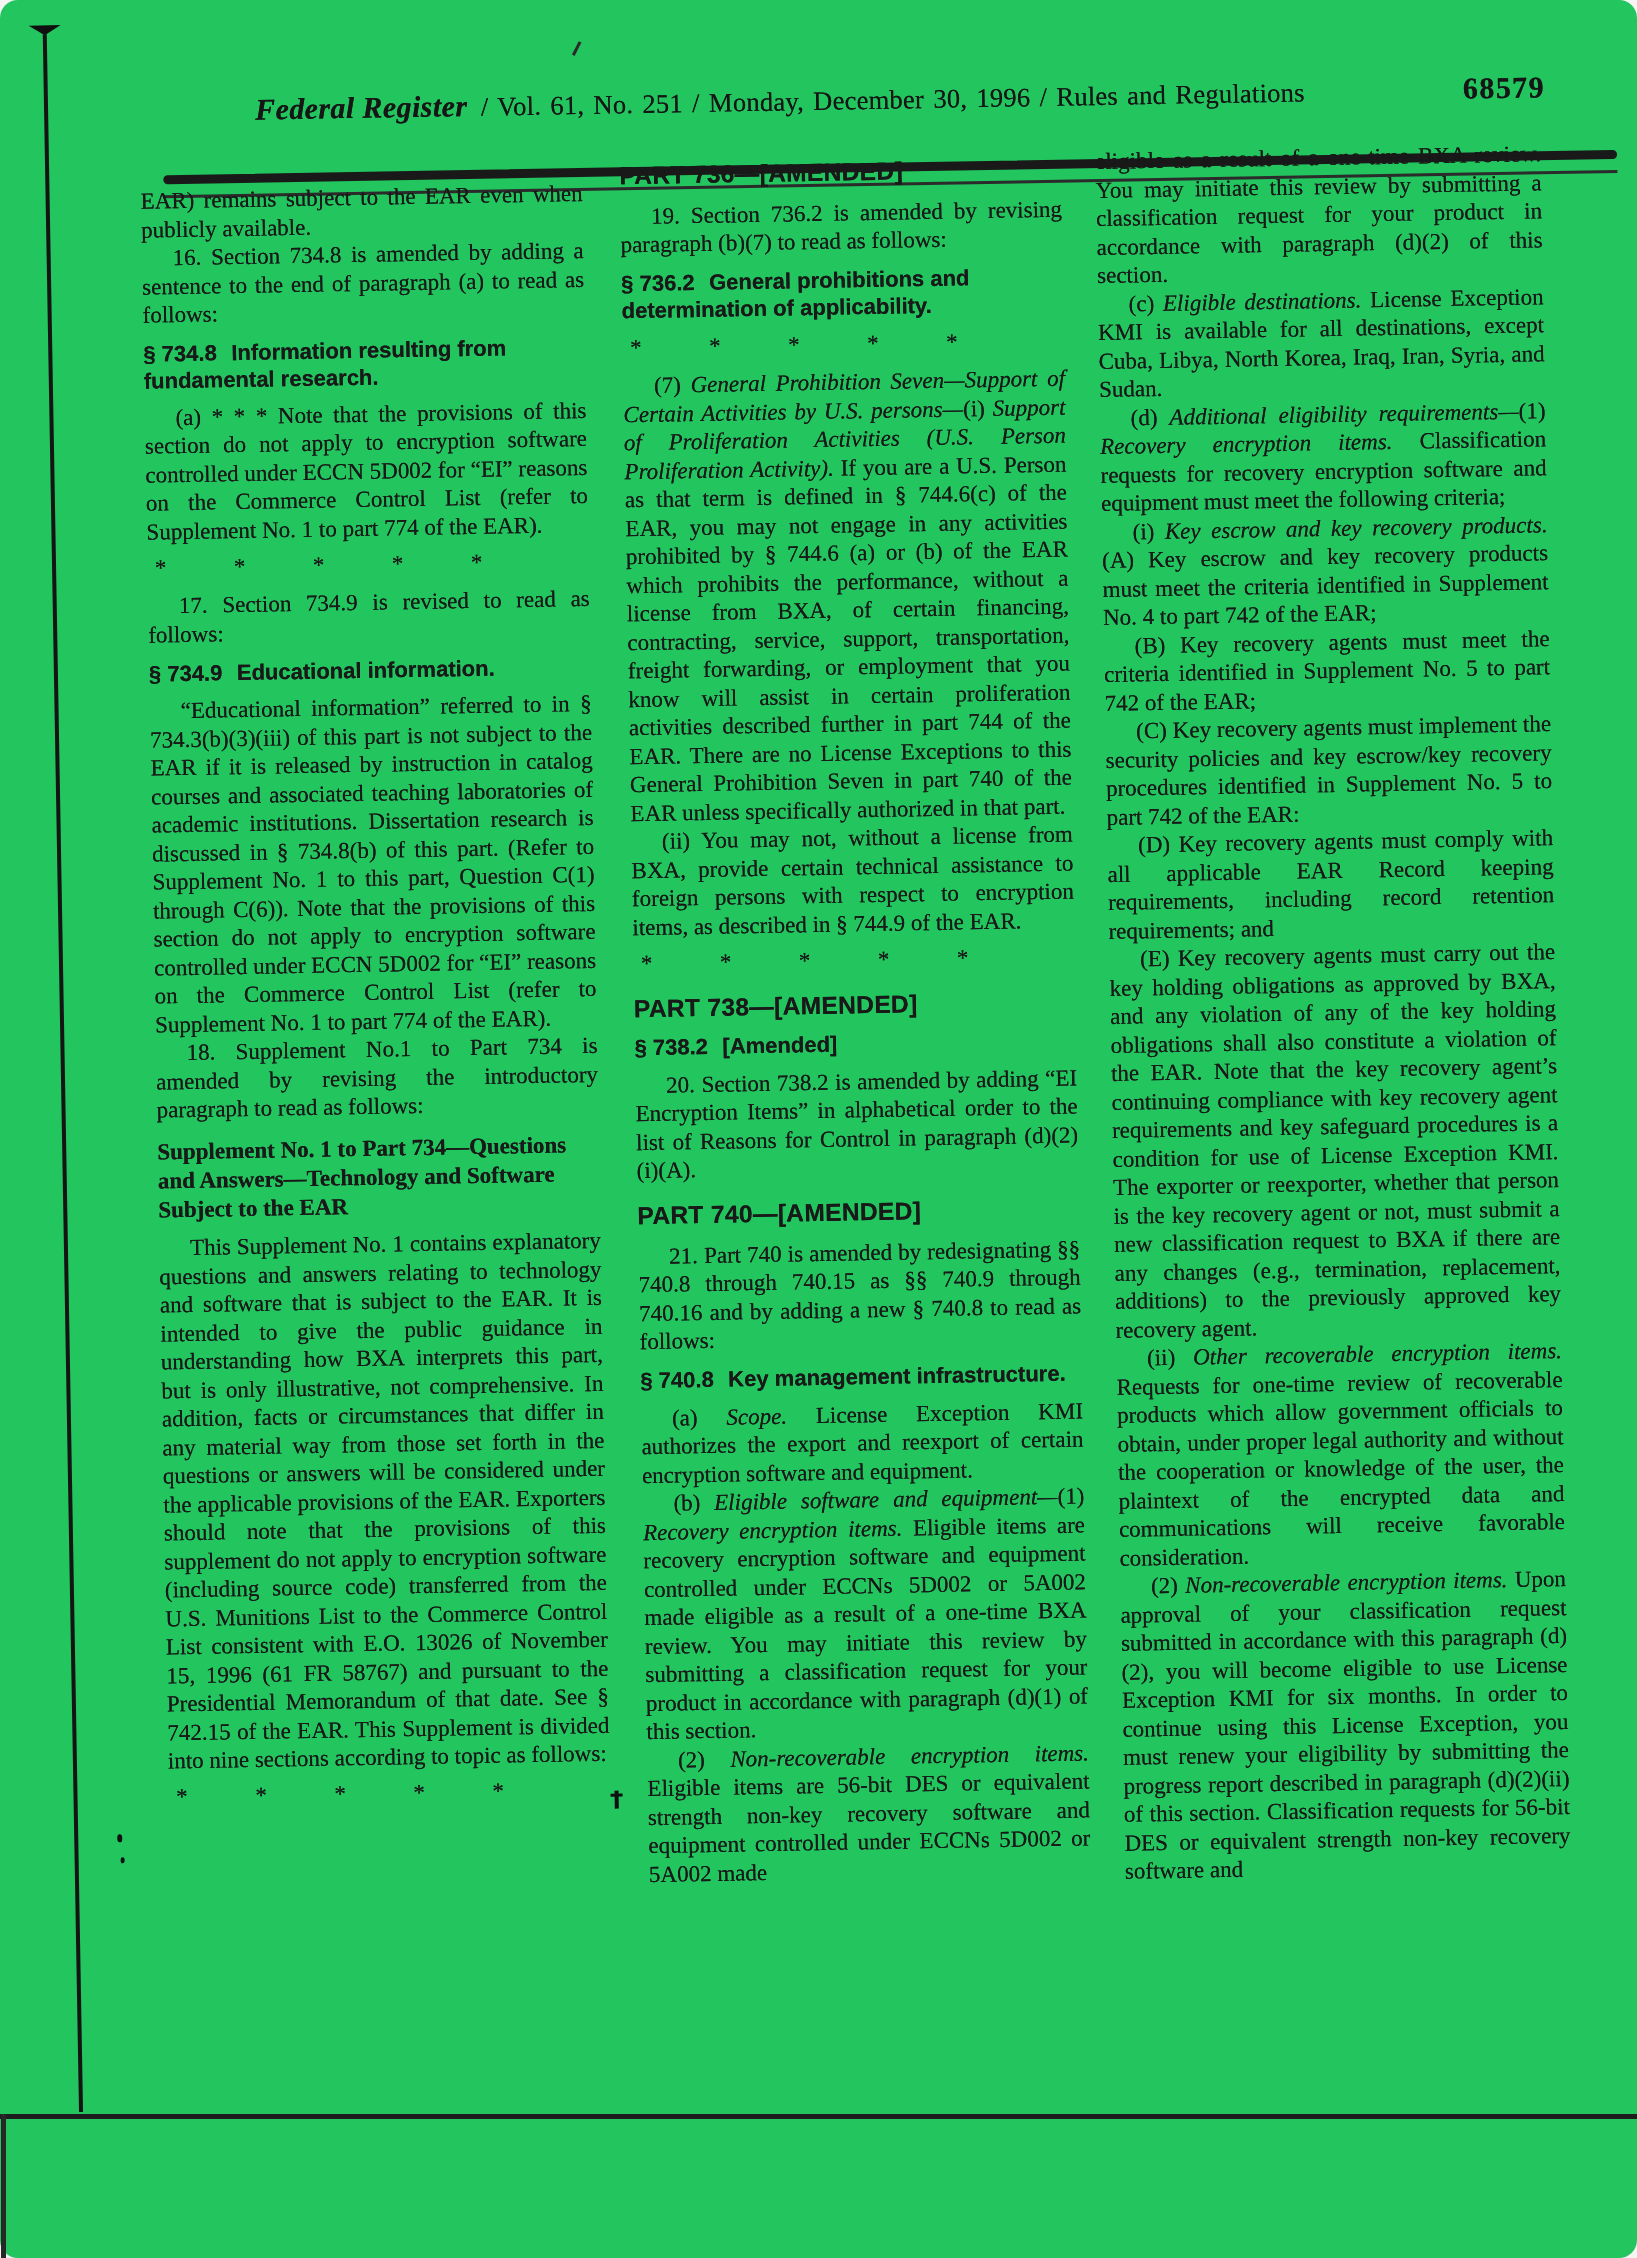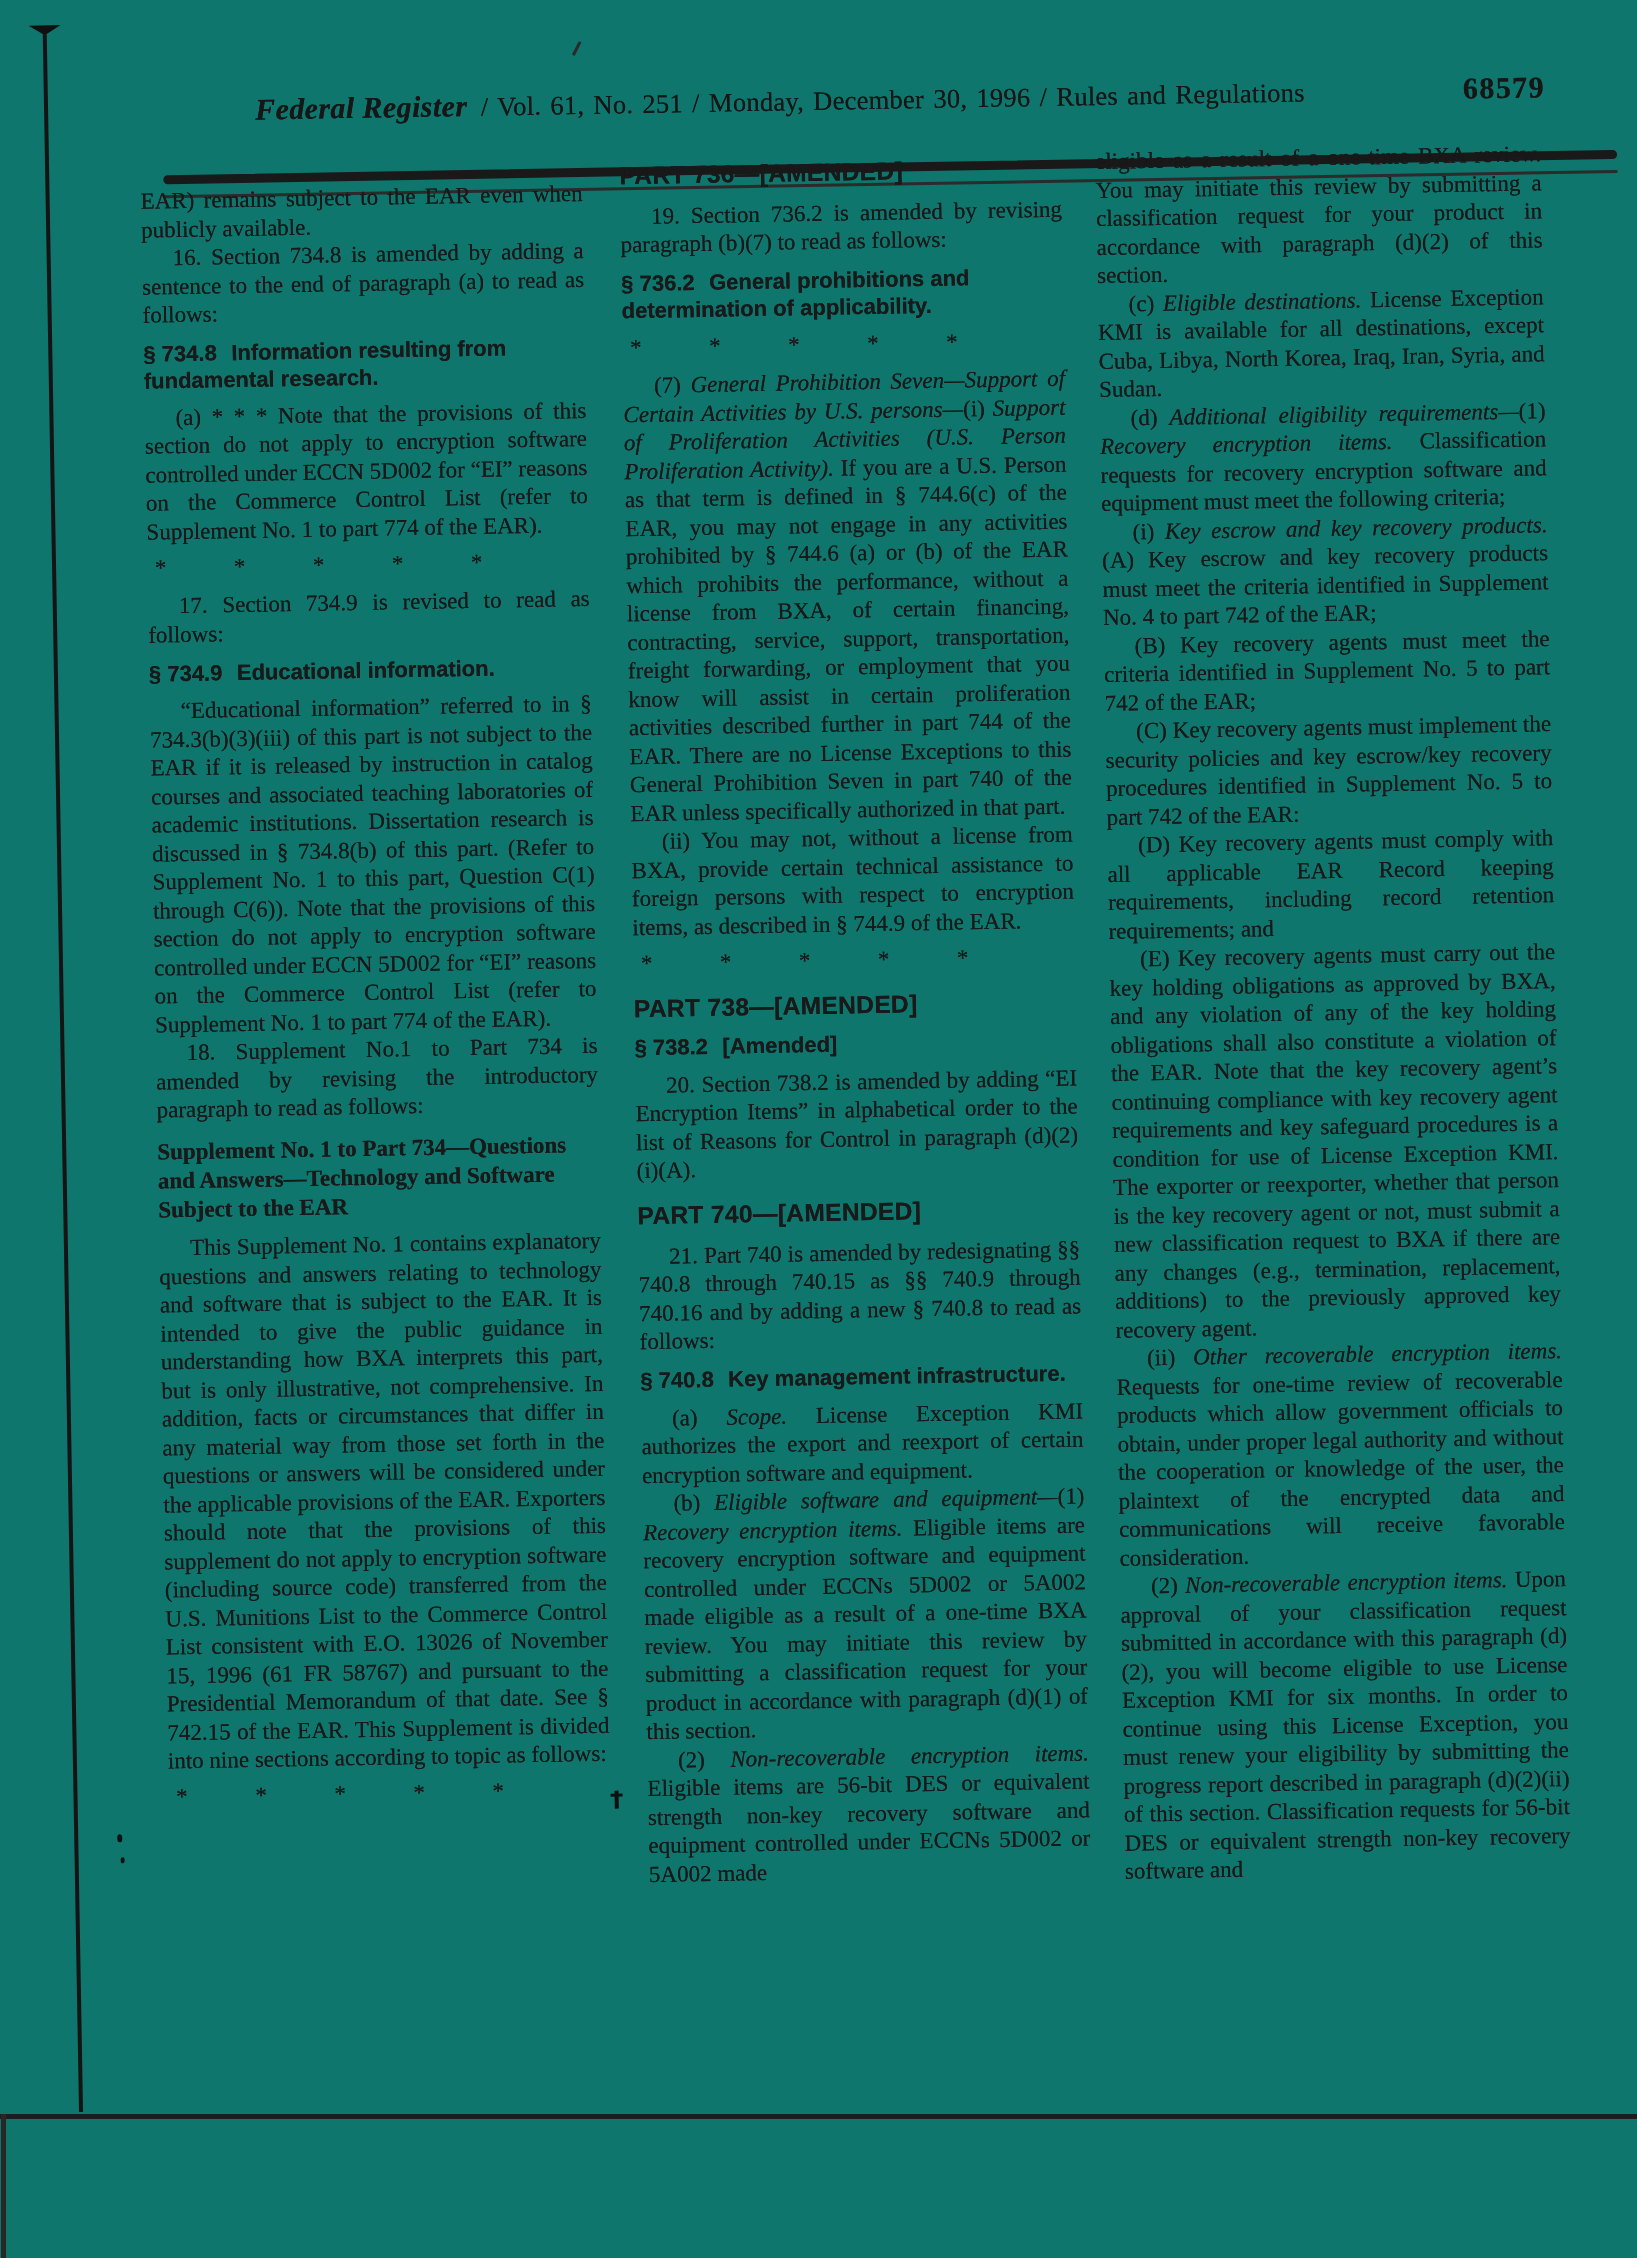--- a/index.html
+++ b/index.html
@@ -1,16 +1,16 @@
 <!DOCTYPE html>
 <html><head>
 <meta charset="utf-8">
 <style>
   html,body{margin:0;padding:0;width:1638px;height:2258px;overflow:hidden;background:#f5f5f3;}
-  .stage{position:absolute;inset:0;background:#0f766e;}
+  .stage{position:absolute;inset:0;background:#22c55e;border-radius:18px;}
   .rot{position:absolute;inset:0;transform:rotate(-1deg);transform-origin:819px 1130px;}
 
   .hdr{position:absolute;left:273px;top:83px;width:1290px;display:flex;align-items:baseline;
        font-family:"Liberation Serif",serif;color:#161616;white-space:nowrap;
        text-shadow:0 0 0.6px rgba(20,20,20,.85);}
   .hdr-title{font-size:30px;font-weight:bold;font-style:italic;letter-spacing:0.4px;}
   .hdr-meta{font-size:26.6px;margin-left:13.5px;letter-spacing:0.2px;word-spacing:2.4px;}
   .hdr-page{font-size:30px;font-weight:bold;margin-left:auto;letter-spacing:1.4px;}
   .rule-thick{position:absolute;left:180px;top:164px;width:1454px;height:8.7px;background:#191919;border-radius:4.8px;}
   .rule-thin{position:absolute;left:180px;top:184px;width:1454px;height:2.9px;background:#2b2b2b;}

